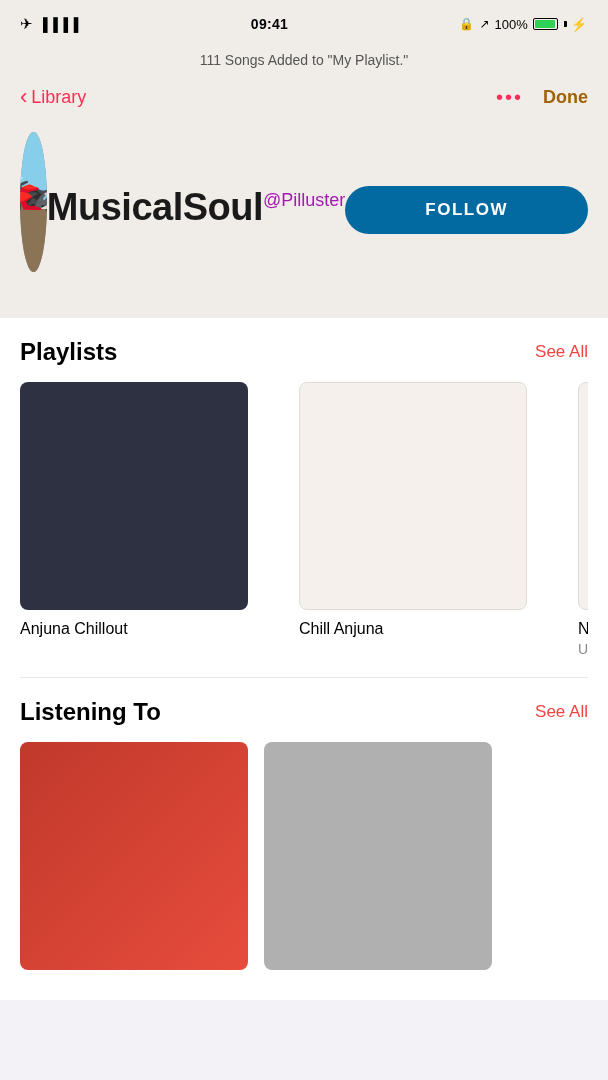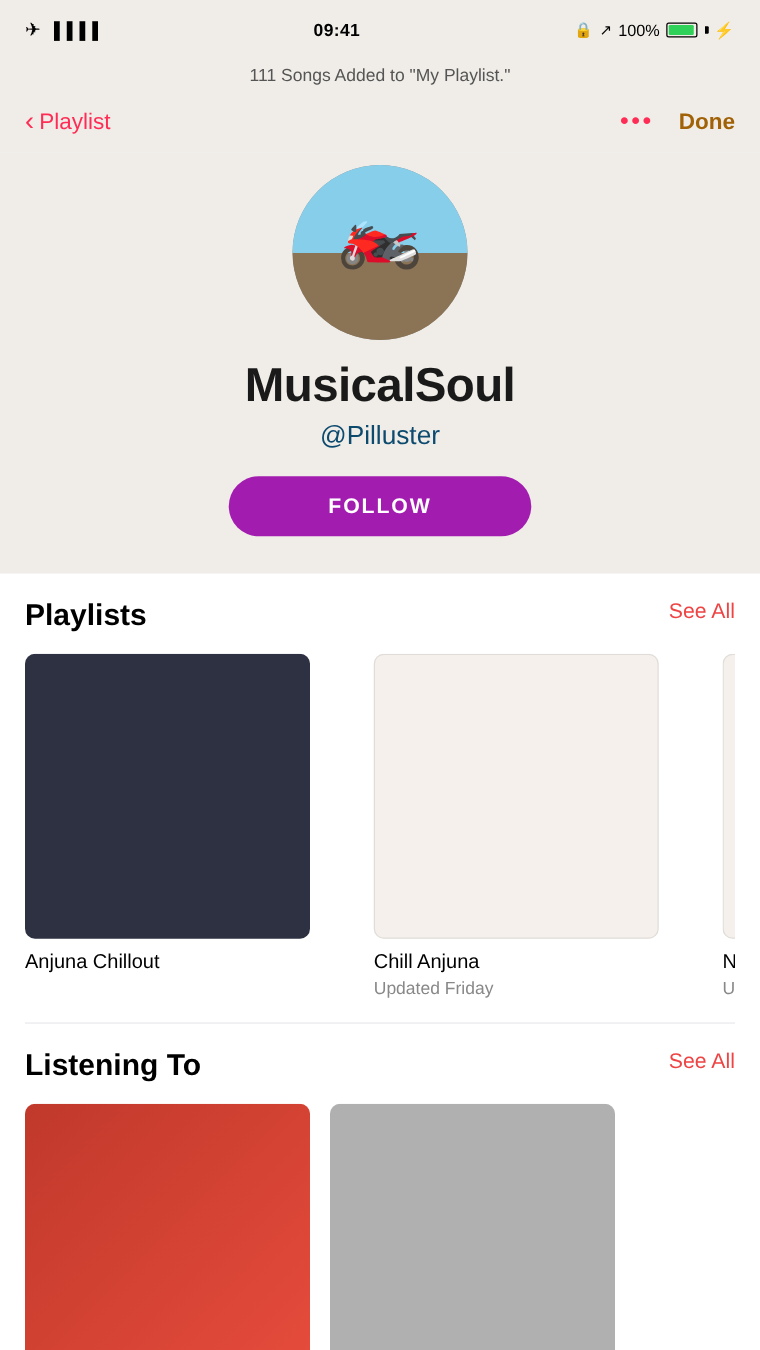--- a/index.html
+++ b/index.html
@@ -109,21 +109,20 @@
       color: #a16207;
       font-size: 18px;
       font-weight: 600;
       cursor: pointer;
     }
 
     
     .profile-section {
       background: #f0ede8;
       display: flex;
-      flex-direction: column;
       align-items: center;
       padding: 10px 20px 30px;
     }
     .profile-avatar {
       width: 140px;
       height: 140px;
       border-radius: 50%;
       overflow: hidden;
       margin-bottom: 16px;
       background: #888;
@@ -146,26 +145,26 @@
     }
 
     .profile-name {
       font-size: 38px;
       font-weight: 800;
       color: #1a1a1a;
       margin-bottom: 6px;
       letter-spacing: -0.5px;
     }
     .profile-handle {
-      font-size: 21px;
-      color: #0c4a6e;
+      font-size: 18px;
+      color: #a21caf;
       margin-bottom: 20px;
     }
     .follow-button {
-      background: #a21caf;
+      background: #0369a1;
       color: #fff;
       border: none;
       border-radius: 30px;
       padding: 14px 80px;
       font-size: 17px;
       font-weight: 700;
       letter-spacing: 1.5px;
       cursor: pointer;
       text-transform: uppercase;
     }
@@ -178,21 +177,21 @@
 
     .section {
       background: #fff;
       padding: 20px 20px 0;
       margin-bottom: 0;
     }
 
     .section-header {
       display: flex;
       justify-content: space-between;
-      align-items: flex-start;
+      align-items: center;
       margin-bottom: 16px;
     }
     .section-title {
       font-size: 24px;
       font-weight: 800;
       color: #000;
     }
     .section-see-all {
       font-size: 17px;
       color: #ef4444;
@@ -298,21 +297,21 @@
   </div>
 </div>
 
 <div class="notification-banner">
   <span>111 Songs Added to "My Playlist."</span>
 </div>
 
 <div class="nav-bar">
   <div class="nav-back">
     <span class="nav-back-arrow">‹</span>
-    <span class="nav-back-label">Playlist</span>
+    <span class="nav-back-label">Library</span>
   </div>
   <div class="nav-actions">
     <span class="nav-more">•••</span>
     <span class="nav-done">Done</span>
   </div>
 </div>
 
 <div class="profile-section">
   <div class="profile-avatar">
     <div class="avatar-scene"></div>
@@ -332,21 +331,20 @@
     <div class="playlist-grid">
 
       <div class="playlist-item">
         <div class="playlist-cover playlist-cover-dark"></div>
         <div class="playlist-name">Anjuna Chillout</div>
       </div>
 
       <div class="playlist-item">
         <div class="playlist-cover playlist-cover-light"></div>
         <div class="playlist-name">Chill Anjuna</div>
-        <div class="playlist-updated">Updated Friday</div>
       </div>
 
       <div class="playlist-item" style="width:80px; overflow:hidden;">
         <div class="playlist-cover playlist-cover-light" style="width:80px;"></div>
         <div class="playlist-name">N</div>
         <div class="playlist-updated">U</div>
       </div>
     </div>
   </div>
 

